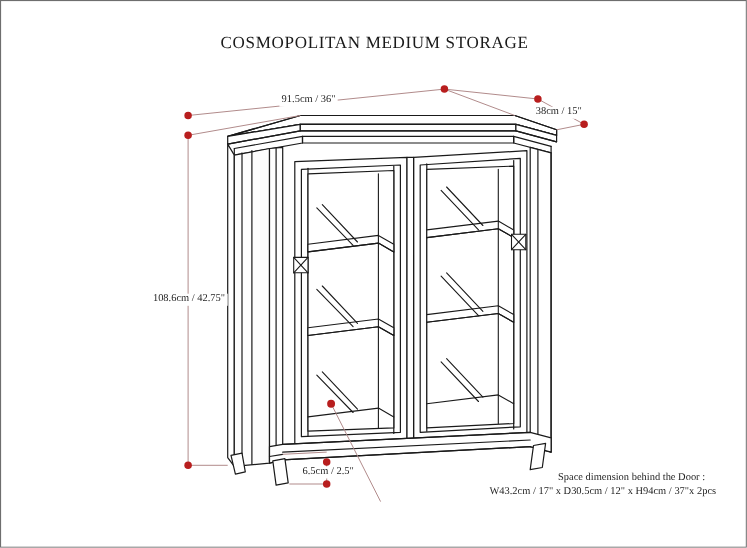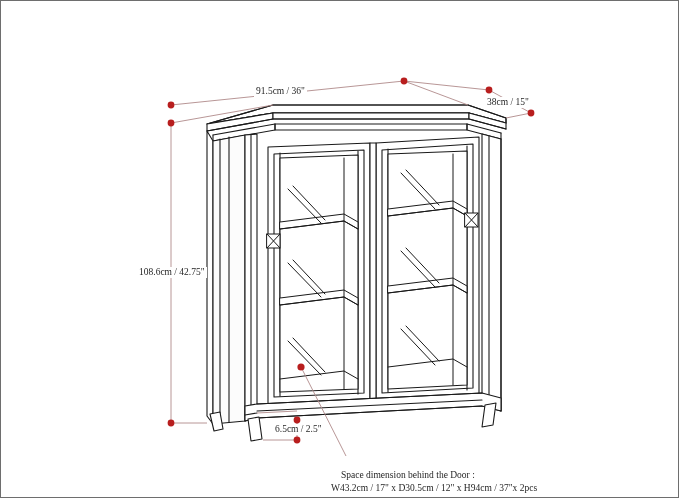--- a/index.html
+++ b/index.html
@@ -49,27 +49,28 @@
     line-height: 11px;
   }
   .note {
     position: absolute;
     font-family: "Liberation Serif", "DejaVu Serif", serif;
     font-size: 9.5px;
     color: #1f1f1f;
     white-space: nowrap;
     line-height: 13px;
   }
-  .note-center { text-align: left; margin-top: 41px; }
+  .note-center { text-align: right; }
 </style>
 </head>
 <body>
 
 <div id="page">
 
+  <div class="title">COSMOPOLITAN MEDIUM STORAGE</div>
 
   <svg id="drawing" viewBox="0 0 679 498">
 
     <g fill="none" stroke="#1a1a1a" stroke-width="1.1" stroke-linejoin="round" stroke-linecap="round">
 
       <g>
         <path d="M206,123 L272,104 L467,104 L505,117 L505,122 L468,112 L272,112 Z" fill="#ffffff"></path>
         <path d="M206,123 L272,104 L467,104 L505,117 L505,122 L468,112 L272,112 Z" fill="none"></path>
         <path d="M206,123 L206,130 L272,118 L272,112 Z" fill="#ffffff"></path>
         <path d="M272,112 L272,118 L468,118 L468,112 Z" fill="#ffffff"></path>

